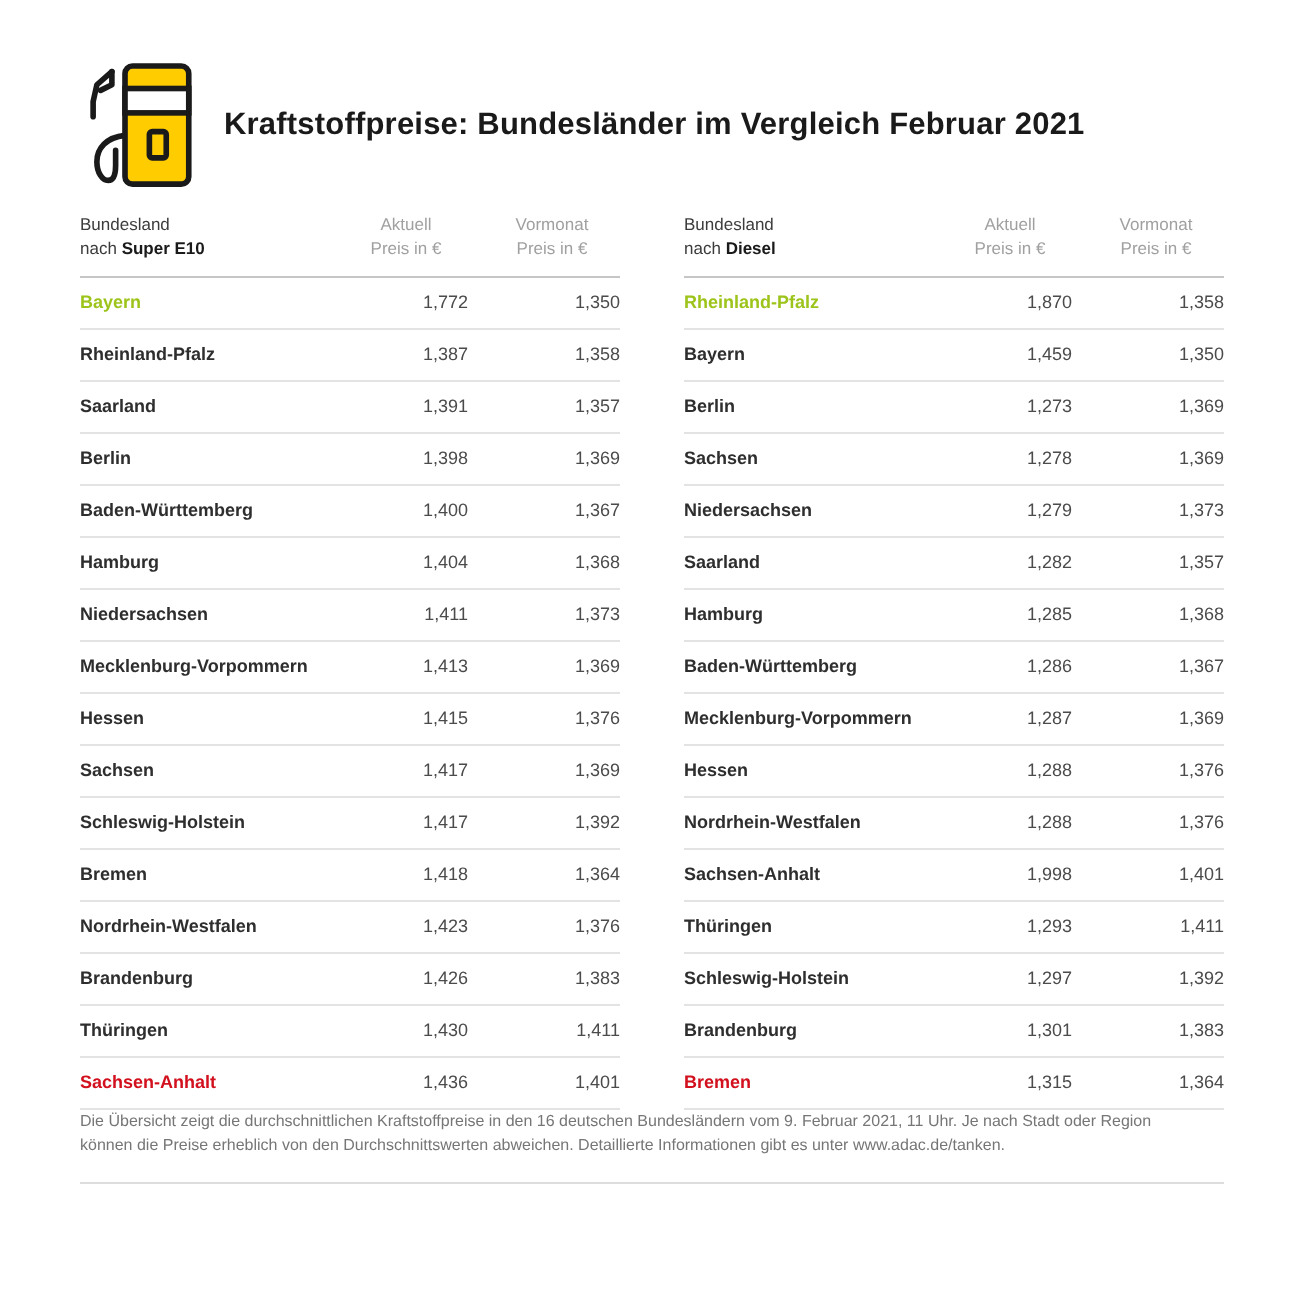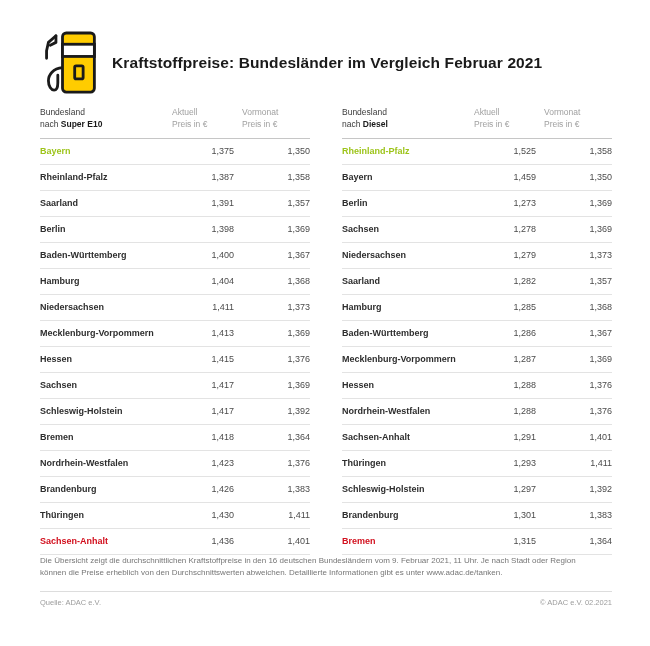--- a/index.html
+++ b/index.html
@@ -41,21 +41,21 @@
     display: grid;
     grid-template-columns: 1fr 62px 68px;
     column-gap: 8px;
     align-items: end;
     padding-bottom: 7px;
     border-bottom: 1px solid #c6c6c6;
   }
   .th { font-size: 8.5px; line-height: 1.45; }
   .th.region { color: #3c3c3c; }
   .th.region b { color: #1a1a1a; }
-  .th.num { text-align: left; color: #a0a0a0; }
+  .th.num { text-align: center; color: #a0a0a0; }
   .row {
     display: grid;
     grid-template-columns: 1fr 62px 68px;
     column-gap: 8px;
     align-items: center;
     height: 26px;
     border-bottom: 1px solid #e3e3e3;
   }
   .row .state {
     font-size: 9px;
@@ -125,21 +125,21 @@
           <span>Preis in €</span>
         </div>
         <div class="th num">
           <span>Vormonat</span><br>
           <span>Preis in €</span>
         </div>
       </div>
       <div>
   <div class="row">
     <span class="state green">Bayern</span>
-    <span class="price">1,375</span>
+    <span class="price">1,772</span>
     <span class="price">1,350</span>
   </div>
 
   <div class="row">
     <span class="state">Rheinland-Pfalz</span>
     <span class="price">1,387</span>
     <span class="price">1,358</span>
   </div>
 
   <div class="row">
@@ -240,21 +240,21 @@
           <span>Preis in €</span>
         </div>
         <div class="th num">
           <span>Vormonat</span><br>
           <span>Preis in €</span>
         </div>
       </div>
       <div>
   <div class="row">
     <span class="state green">Rheinland-Pfalz</span>
-    <span class="price">1,525</span>
+    <span class="price">1,870</span>
     <span class="price">1,358</span>
   </div>
 
   <div class="row">
     <span class="state">Bayern</span>
     <span class="price">1,459</span>
     <span class="price">1,350</span>
   </div>
 
   <div class="row">
@@ -306,21 +306,21 @@
   </div>
 
   <div class="row">
     <span class="state">Nordrhein-Westfalen</span>
     <span class="price">1,288</span>
     <span class="price">1,376</span>
   </div>
 
   <div class="row">
     <span class="state">Sachsen-Anhalt</span>
-    <span class="price">1,291</span>
+    <span class="price">1,998</span>
     <span class="price">1,401</span>
   </div>
 
   <div class="row">
     <span class="state">Thüringen</span>
     <span class="price">1,293</span>
     <span class="price">1,411</span>
   </div>
 
   <div class="row">
@@ -342,18 +342,14 @@
   </div>
 </div>
     </div>
 
   </div>
 
   <p class="footnote">Die Übersicht zeigt die durchschnittlichen Kraftstoffpreise in den 16 deutschen Bundesländern vom 9. Februar 2021, 11 Uhr. Je nach Stadt oder Region können die Preise erheblich von den Durchschnittswerten abweichen. Detaillierte Informationen gibt es unter www.adac.de/tanken.</p>
 
   <hr class="divider">
 
-  <div class="footer">
-    <span>Quelle: ADAC e.V.</span>
-    <span>© ADAC e.V. 02.2021</span>
-  </div>
 
 </div>
 
 </body></html>

